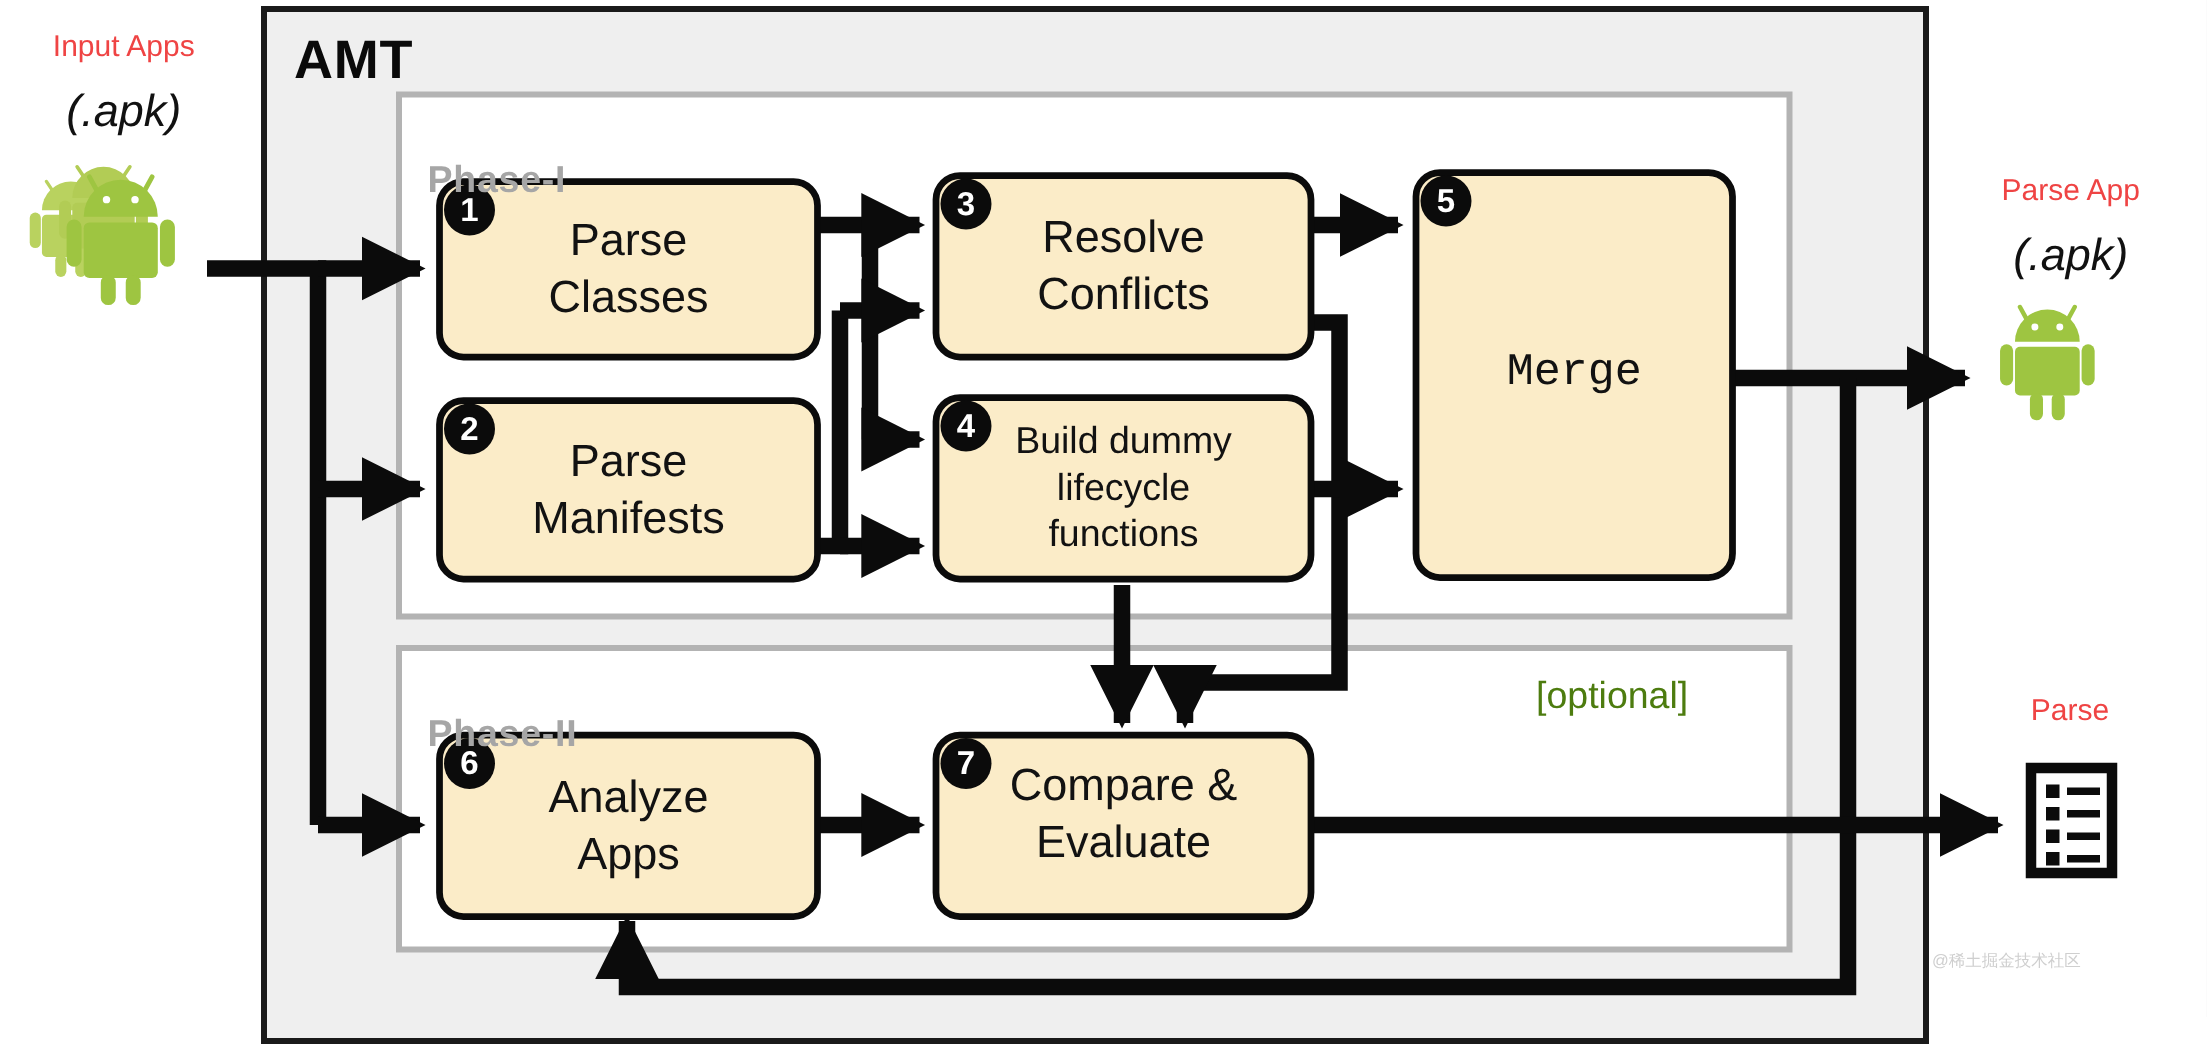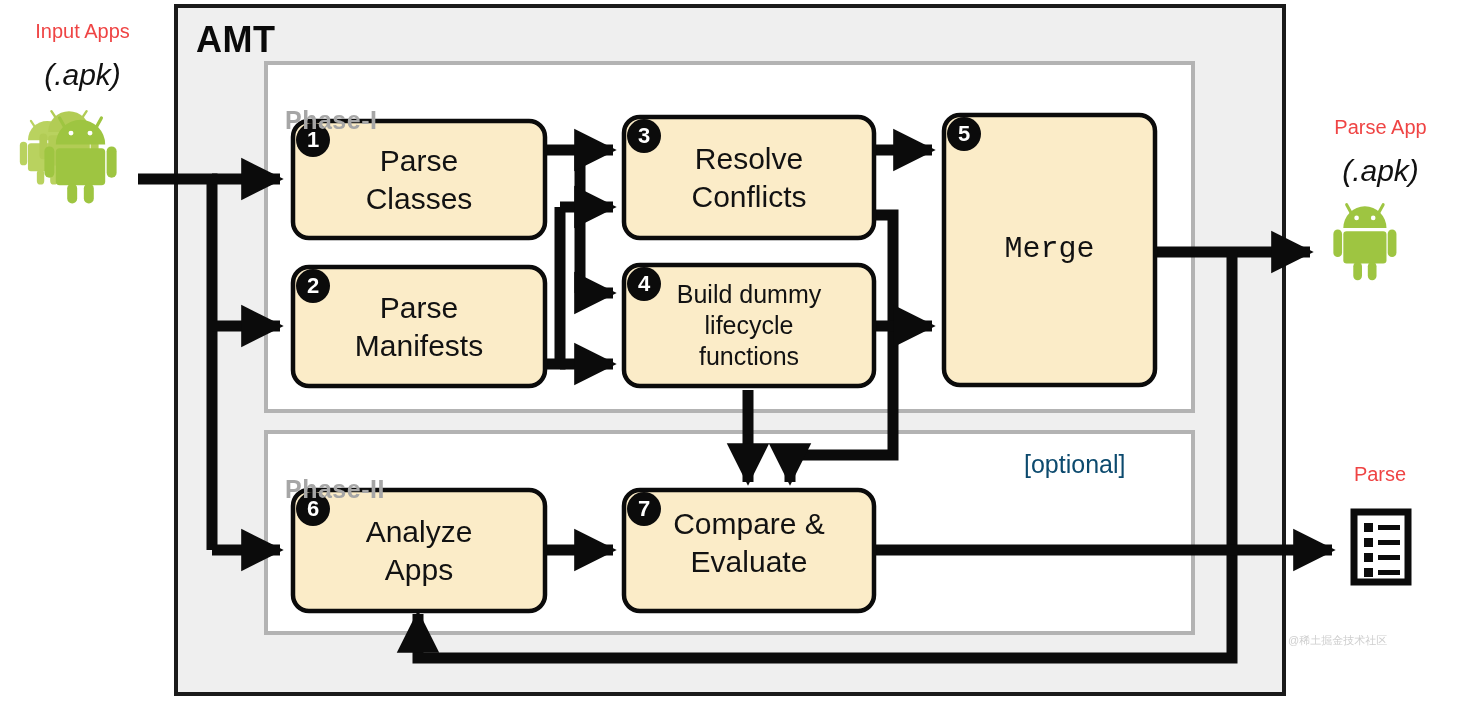--- a/index.html
+++ b/index.html
@@ -5,21 +5,21 @@
   html,body{margin:0;padding:0;background:#ffffff;}
   body{width:1471px;height:702px;position:relative;overflow:hidden;
        font-family:"Liberation Sans","DejaVu Sans",sans-serif;color:#000;}
   #stage{position:absolute;left:0;top:0;width:1471px;height:702px;}
   svg.layer{position:absolute;left:0;top:0;width:1471px;height:702px;}
   .txt{position:absolute;white-space:nowrap;}
   .ext-title{font-size:20px;color:#ef4444;text-align:center;}
   .ext-sub{font-size:30px;font-style:italic;color:#111;text-align:center;}
   .amt-label{font-size:36px;font-weight:bold;color:#0a0a0a;letter-spacing:.5px;}
   .phase-label{font-size:25px;font-weight:bold;color:#a6a6a6;letter-spacing:.5px;margin-top:27px;}
-  .optional-label{font-size:25px;color:#0c4a6e;font-weight:400;}
+  .optional-label{font-size:25px;color:#4d7c0f;font-weight:400;}
   .watermark{font-size:11px;color:#cfcfcf;}
   .boxtext{position:absolute;display:flex;align-items:center;justify-content:center;
            text-align:center;font-size:30px;color:#121212;line-height:1.24;
            pointer-events:none;}
   .badge{position:absolute;width:34px;height:34px;border-radius:50%;background:#0b0b0b;
          color:#fff;font-size:22px;font-weight:bold;display:flex;align-items:center;
          justify-content:center;line-height:1;}
 </style>
 </head>
 <body>

